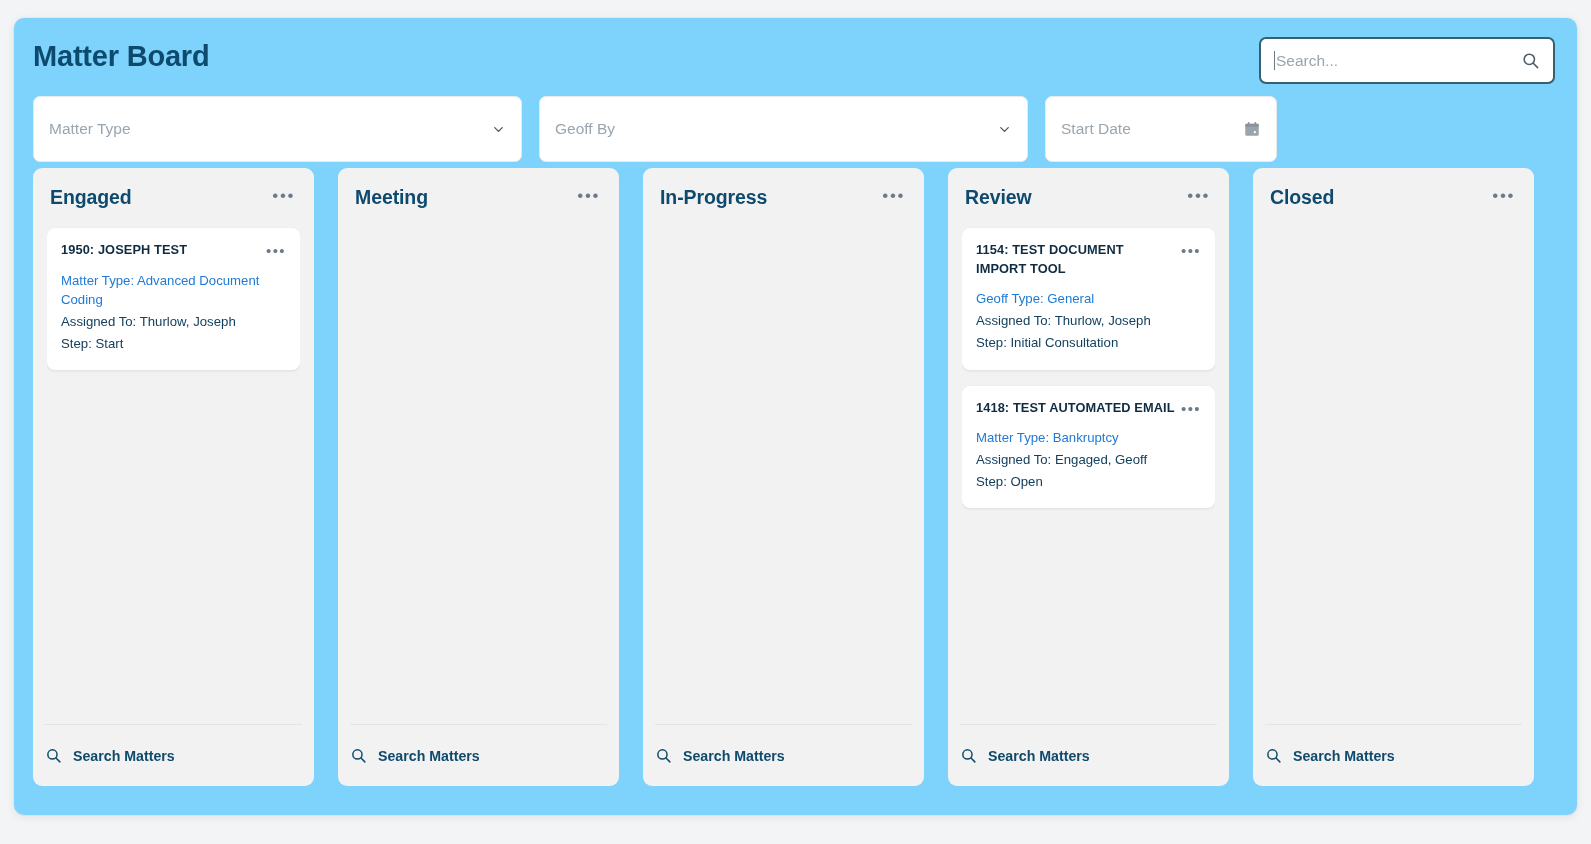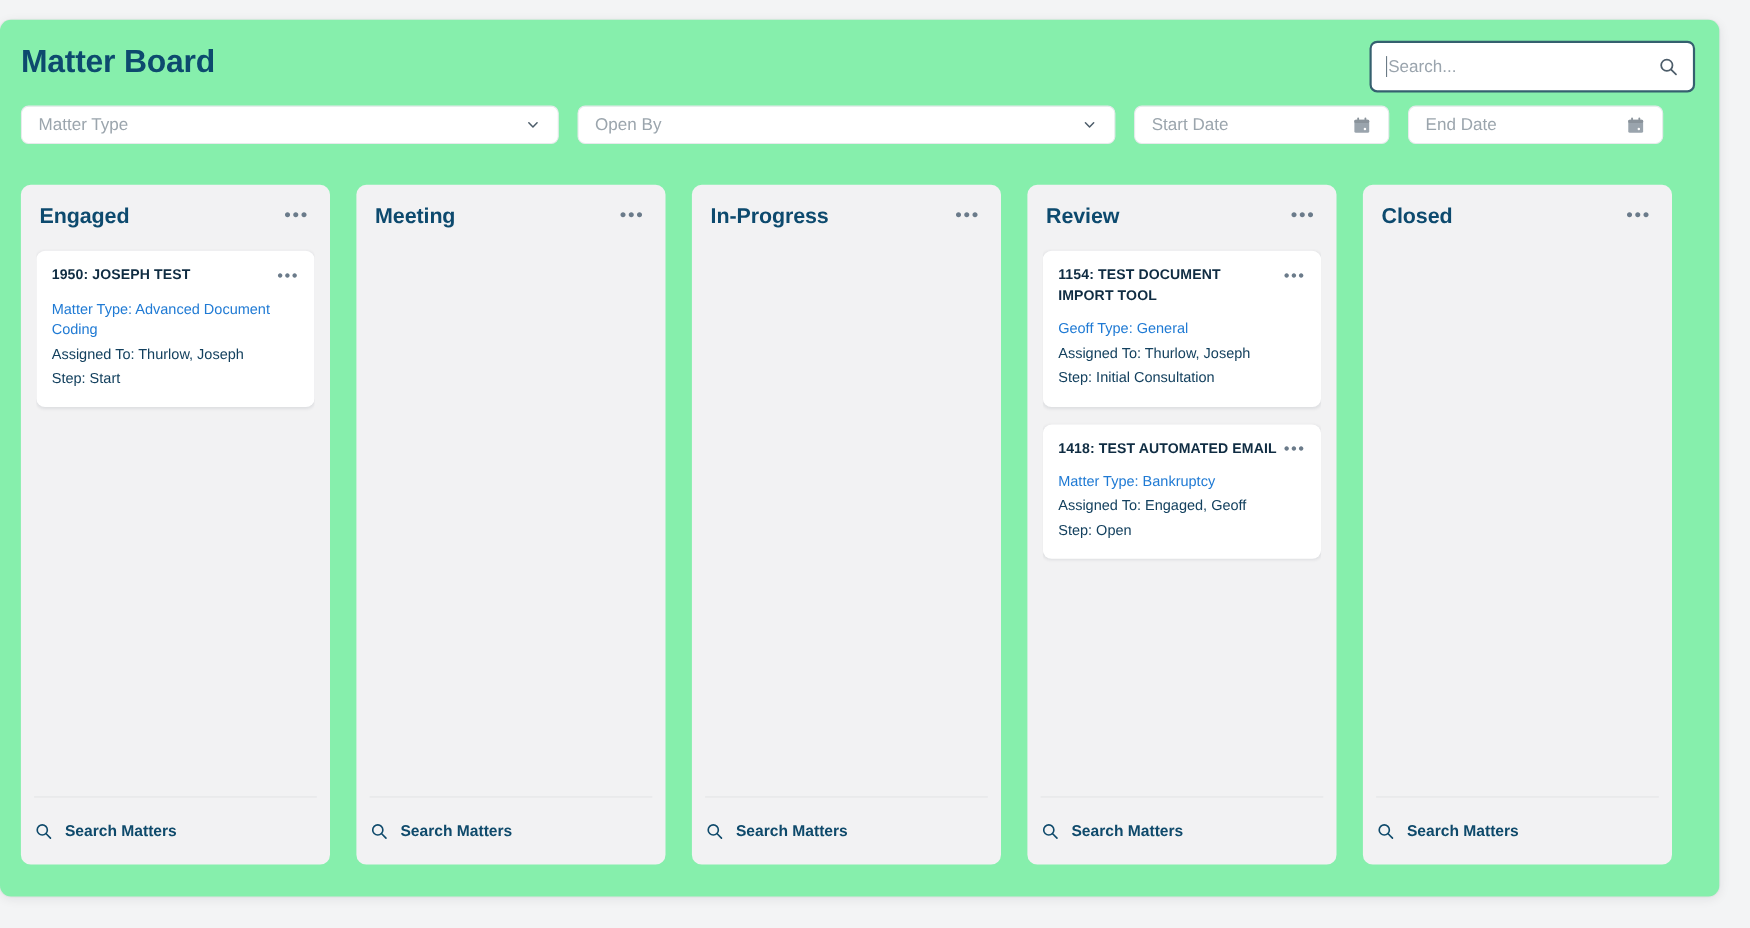--- a/index.html
+++ b/index.html
@@ -5,25 +5,25 @@
   * { box-sizing: border-box; margin: 0; padding: 0; }
   html, body {
     width: 1591px;
     height: 844px;
     background: #f3f4f5;
     font-family: "Liberation Sans", sans-serif;
     -webkit-font-smoothing: antialiased;
   }
   #app {
     position: absolute;
-    left: 0;
+    left: 14px;
     top: 18px;
     width: 1563px;
     height: 797px;
-    background: #86efac;
+    background: #7dd3fc;
     border-radius: 10px;
     box-shadow: 0 2px 10px rgba(17,24,39,0.08), 0 0 0 1px rgba(17,24,39,0.03);
     overflow: hidden;
   }
 
   
   .header {
     position: relative;
     height: 78px;
   }
@@ -75,21 +75,21 @@
 
   
   .filters {
     position: relative;
     height: 60px;
     padding: 0 19px;
     display: flex;
     gap: 17px;
   }
   .filter {
-    height: 35px;
+    height: 66px;
     background: #fff;
     border: 1px solid #e7eaec;
     border-radius: 7px;
     display: flex;
     align-items: center;
     padding: 0 15px;
     cursor: pointer;
     position: relative;
   }
   .filter.w-left { width: 489px; }
@@ -232,53 +232,41 @@
     <div class="filter w-left">
       <span class="filter-label">Matter Type</span>
       <span class="chev">
         <svg width="15" height="15" viewBox="0 0 24 24" fill="none" stroke="currentColor" stroke-width="2.2" stroke-linecap="round" stroke-linejoin="round">
             <polyline points="6 9 12 15 18 9"></polyline>
           </svg>
       </span>
     </div>
 
     <div class="filter w-sort">
-      <span class="filter-label">Open By</span>
+      <span class="filter-label">Geoff By</span>
       <span class="chev">
         <svg width="15" height="15" viewBox="0 0 24 24" fill="none" stroke="currentColor" stroke-width="2.2" stroke-linecap="round" stroke-linejoin="round">
             <polyline points="6 9 12 15 18 9"></polyline>
           </svg>
       </span>
     </div>
 
     <div class="filter w-date">
       <span class="filter-label">Start Date</span>
       <span class="cal-icon">
         <svg width="18" height="18" viewBox="0 0 24 24" fill="#9aa4ad">
           <rect x="3" y="5" width="18" height="16" rx="2"></rect>
           <rect x="3" y="5" width="18" height="4" rx="1.5" fill="#8a939b"></rect>
           <rect x="6.5" y="2.5" width="2.2" height="4" rx="1" fill="#8a939b"></rect>
           <rect x="15.3" y="2.5" width="2.2" height="4" rx="1" fill="#8a939b"></rect>
           <circle cx="15.8" cy="16.3" r="1.5" fill="#ffffff"></circle>
         </svg>
       </span>
     </div>
 
-    <div class="filter w-date">
-      <span class="filter-label">End Date</span>
-      <span class="cal-icon">
-        <svg width="18" height="18" viewBox="0 0 24 24" fill="#9aa4ad">
-          <rect x="3" y="5" width="18" height="16" rx="2"></rect>
-          <rect x="3" y="5" width="18" height="4" rx="1.5" fill="#8a939b"></rect>
-          <rect x="6.5" y="2.5" width="2.2" height="4" rx="1" fill="#8a939b"></rect>
-          <rect x="15.3" y="2.5" width="2.2" height="4" rx="1" fill="#8a939b"></rect>
-          <circle cx="15.8" cy="16.3" r="1.5" fill="#ffffff"></circle>
-        </svg>
-      </span>
-    </div>
 
   </div>
 
   <div class="board" id="board">
       <div class="column">
     <div class="col-head">
       <div class="col-title">Engaged</div>
       <div class="dots">•••</div>
     </div>
     <div class="cards">

